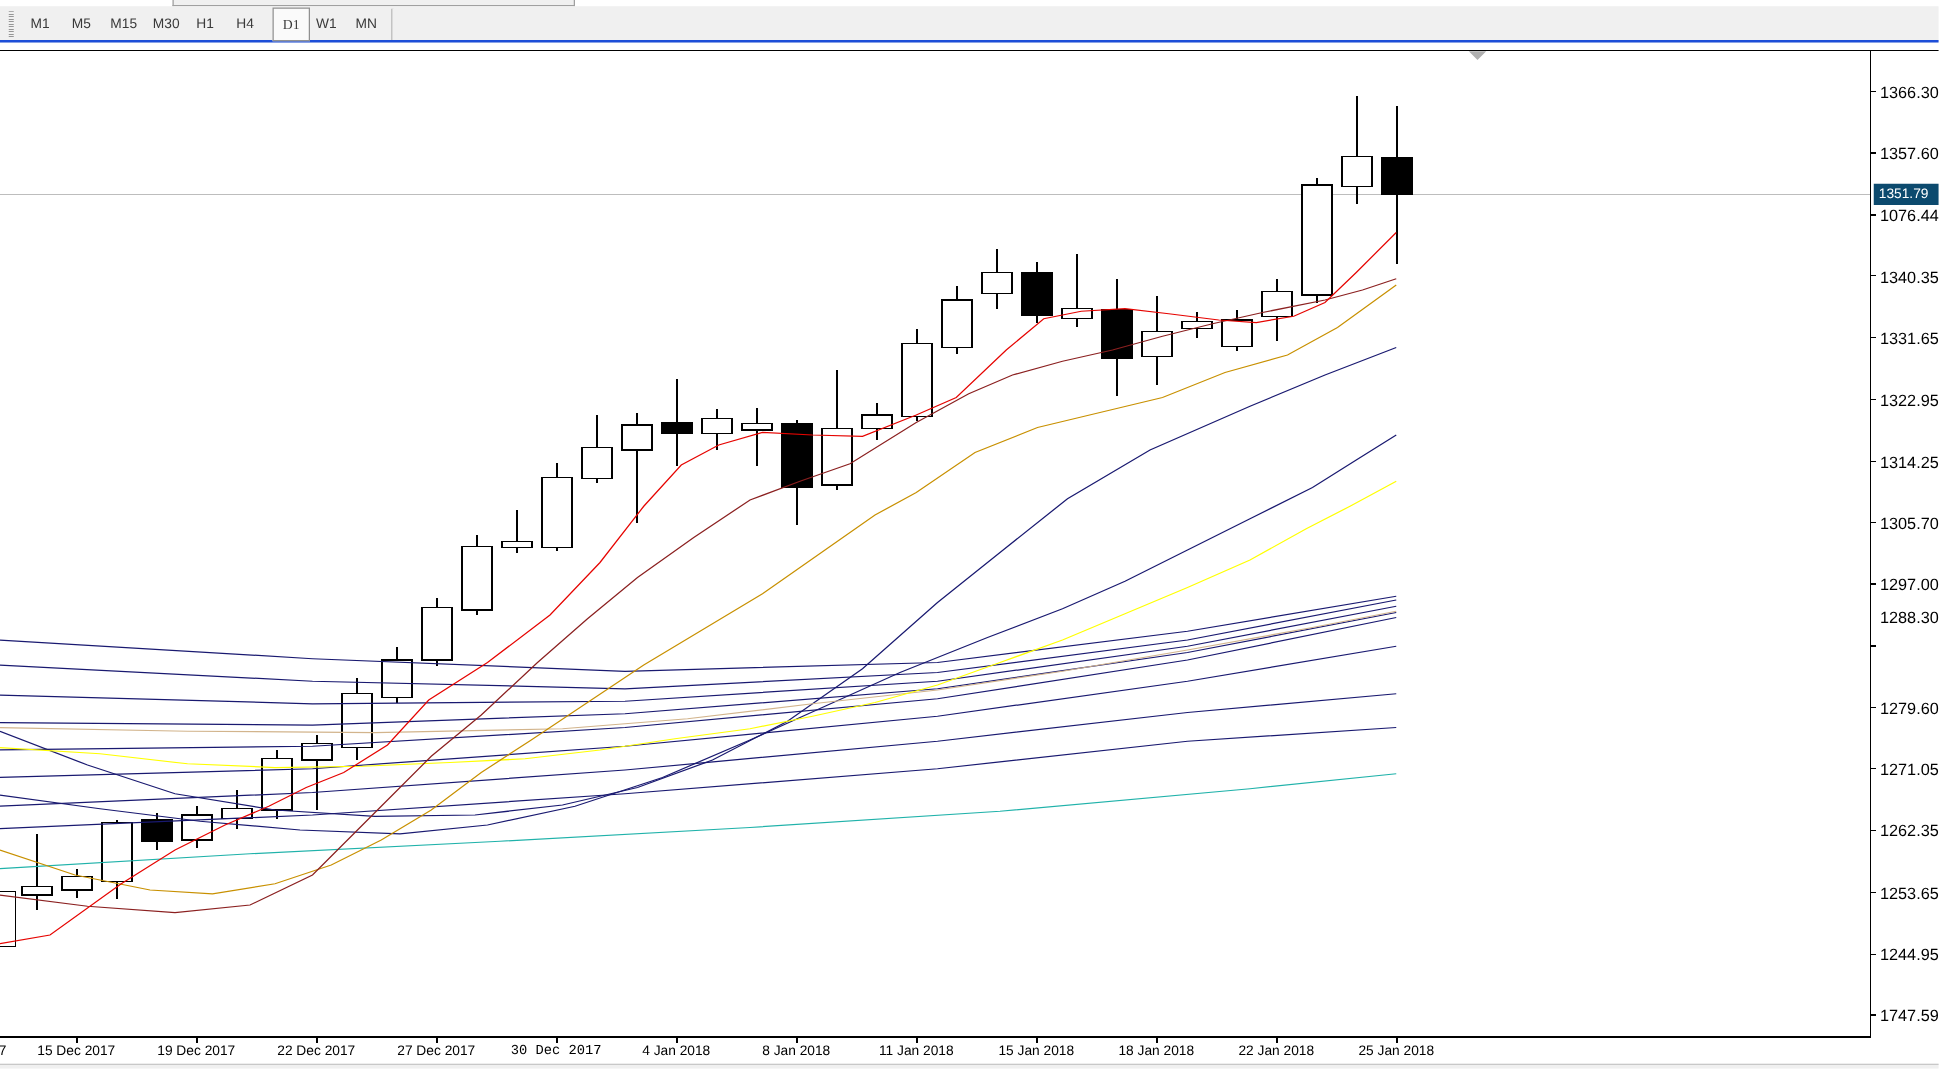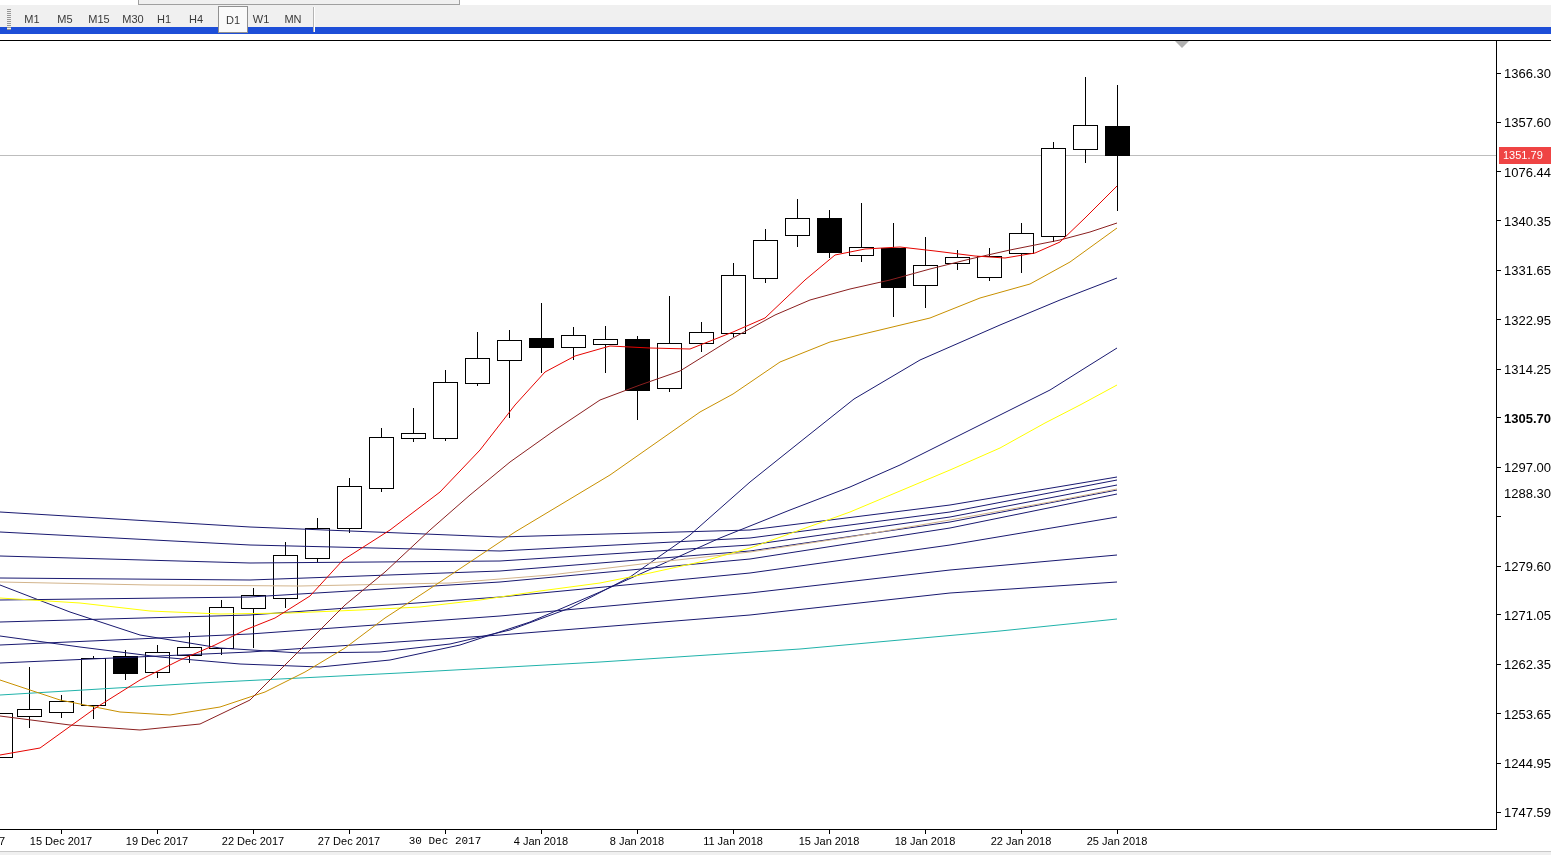--- a/index.html
+++ b/index.html
@@ -1,32 +1,32 @@
 <!DOCTYPE html>
 <html><head>
 <meta charset="utf-8">
 <style>
   html,body{margin:0;padding:0}
   .app{position:relative;width:1551px;height:855px;background:#ffffff;overflow:hidden;
        font-family:"Liberation Sans",sans-serif;-webkit-font-smoothing:none}
   .top-sliver{position:absolute;left:138px;top:0;width:322px;height:5px;background:#f0f0f0;
        border:1px solid #a0a0a0;border-top:none;box-sizing:border-box}
   .toolbar{position:absolute;left:0;top:5px;width:1551px;height:29px;background:#f0f0f0;
-       border-bottom:7px solid #1d4ed8;box-sizing:border-box}
+       border-bottom:2px solid #1d4ed8;box-sizing:border-box}
   .drag-handle{position:absolute;left:7px;top:4px;width:4px;height:21px;
        background:repeating-linear-gradient(to bottom,#969696 0 1px,#f0f0f0 1px 2px)}
   .tf-btn{position:absolute;top:1px;height:27px;width:30px;line-height:27px;text-align:center;
        font-size:11px;color:#3a3a3a;box-sizing:border-box;cursor:default}
   .tf-btn.selected{border:1px solid #909090;background:#fafafa}
   .toolbar-sep{position:absolute;left:313px;top:2px;width:1px;height:25px;background:#b4b4b4;
        border-right:1px solid #ffffff}
   .chart-svg{position:absolute;left:0;top:0}
   .price-axis{position:absolute;left:1497px;top:40px;width:54px;height:790px}
   .price-tick{position:absolute;left:7px;font-size:13px;color:#000;white-space:nowrap}
-  .current-price{position:absolute;left:1499px;width:52px;height:17px;background:#ef4444;color:#fff;
+  .current-price{position:absolute;left:1499px;width:52px;height:17px;background:#0c4a6e;color:#fff;
        font-size:11px;line-height:17px;padding-left:4px;box-sizing:border-box;z-index:3}
   .time-axis{position:absolute;left:0;top:831px;width:1497px;height:20px;overflow:hidden}
   .date-tick{position:absolute;top:4px;font-size:11px;color:#000;transform:translateX(-50%);white-space:nowrap}
   .bottom-strip{position:absolute;left:0;top:851px;width:1551px;height:4px;background:#f0f0f0;
        border-top:1px solid #c8c8c8;box-sizing:border-box}
 </style>
 </head>
 <body>
 
 <div class="app">
@@ -34,21 +34,21 @@
 
   <div class="toolbar">
     <div class="drag-handle"></div>
     <div id="tf-buttons">
         <div class="tf-btn" style="left: 17px;">M1</div>
         <div class="tf-btn" style="left: 50px;">M5</div>
         <div class="tf-btn" style="left: 84px;">M15</div>
         <div class="tf-btn" style="left: 118px;">M30</div>
         <div class="tf-btn" style="left: 149px;">H1</div>
         <div class="tf-btn" style="left: 181px;">H4</div>
-        <div class="tf-btn selected" style="left: 218px;">D1</div>
+        <div class="tf-btn selected" style="left: 218px; font-family: Liberation Serif, serif;">D1</div>
         <div class="tf-btn" style="left: 246px;">W1</div>
         <div class="tf-btn" style="left: 278px;">MN</div>
       </div>
     <div class="toolbar-sep"></div>
   </div>
 
   <svg class="chart-svg" id="chart-svg" width="1551" height="855">
       <line x1="0" y1="155.54726712856046" x2="1496" y2="155.54726712856046" stroke="#bdbdbd" stroke-width="1" shape-rendering="crispEdges"></line>
       <g>
         <line x1="0.5" x2="0.5" y1="713.0115473441115" y2="756.987451886067" stroke="#000000" shape-rendering="crispEdges"></line>
@@ -245,21 +245,21 @@
     </svg>
 
   <div class="price-axis" id="price-axis">
       <div class="price-tick" style="top: 26px;">1366.30</div>
       <div class="price-tick" style="top: 75.4942px;">1357.60</div>
       <div class="price-tick" style="top: 124.988px;">1076.44</div>
       <div class="price-tick" style="top: 173.629px; text-align: right;">1340.35</div>
       <div class="price-tick" style="top: 223.124px;">1331.65</div>
       <div class="price-tick" style="top: 272.618px;">1322.95</div>
       <div class="price-tick" style="top: 322.112px;">1314.25</div>
-      <div class="price-tick" style="top: 370.753px; font-weight: bold;">1305.70</div>
+      <div class="price-tick" style="top: 370.753px;">1305.70</div>
       <div class="price-tick" style="top: 420.247px;">1297.00</div>
       <div class="price-tick" style="top: 446px;">1288.30</div>
       <div class="price-tick" style="top: 519.236px;">1279.60</div>
       <div class="price-tick" style="top: 567.876px;">1271.05</div>
       <div class="price-tick" style="top: 617.371px;">1262.35</div>
       <div class="price-tick" style="top: 666.865px;">1253.65</div>
       <div class="price-tick" style="top: 716.359px;">1244.95</div>
       <div class="price-tick" style="top: 765px;">1747.59</div>
     </div>
 

